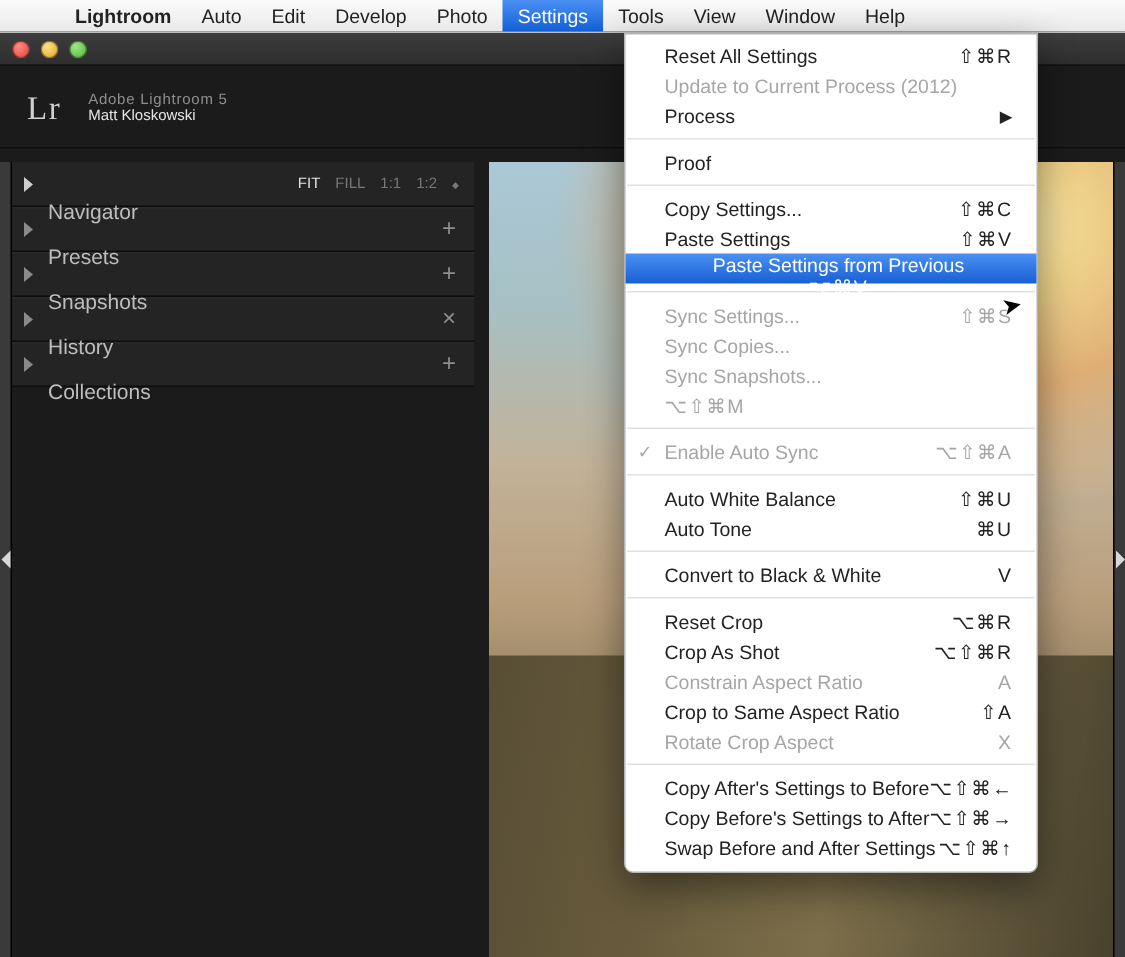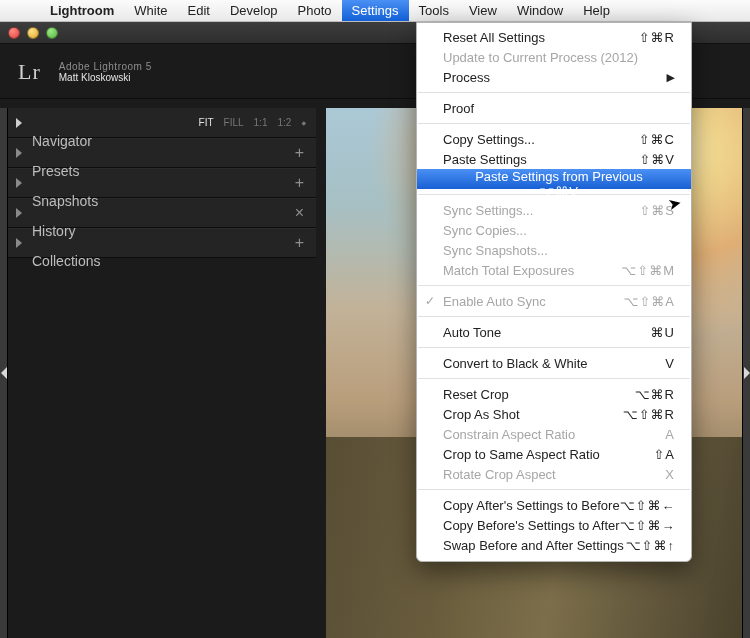--- a/index.html
+++ b/index.html
@@ -56,21 +56,21 @@
   .mrow.sel .sc{color:#fff;}
   .chk{ position:absolute; left:8px; font-size:12px;}
   .cursor{ position:absolute; left:668px; top:194px; z-index:60; font-size:16px; color:#000; transform:rotate(-12deg); text-shadow:0 0 2px #fff, 1px 1px 0 #fff;}
 </style>
 </head>
 <body>
 
 <div class="menubar">
   <span class="apple"></span>
   <span class="mitem bold">Lightroom</span>
-    <span class="mitem">White</span>
+    <span class="mitem">Auto</span>
     <span class="mitem">Edit</span>
     <span class="mitem">Develop</span>
     <span class="mitem">Photo</span>
     <span class="mitem active">Settings</span>
     <span class="mitem">Tools</span>
     <span class="mitem">View</span>
     <span class="mitem">Window</span>
     <span class="mitem">Help</span>
 </div>
 
@@ -178,31 +178,34 @@
     </div>
     <div class="mrow disabled">
       <span class="lab">Sync Copies...</span>
       <span class="sc"></span>
     </div>
     <div class="mrow disabled">
       <span class="lab">Sync Snapshots...</span>
       <span class="sc"></span>
     </div>
     <div class="mrow disabled">
-      <span class="lab">Match Total Exposures</span>
       <span class="sc">⌥⇧⌘M</span>
     </div>
     <div class="msep"></div>
     <div class="mrow disabled">
       <span class="chk">✓</span>
       <span class="lab">Enable Auto Sync</span>
       <span class="sc">⌥⇧⌘A</span>
     </div>
     <div class="msep"></div>
     <div class="mrow">
+      <span class="lab">Auto White Balance</span>
+      <span class="sc">⇧⌘U</span>
+    </div>
+    <div class="mrow">
       <span class="lab">Auto Tone</span>
       <span class="sc">⌘U</span>
     </div>
     <div class="msep"></div>
     <div class="mrow">
       <span class="lab">Convert to Black &amp; White</span>
       <span class="sc">V</span>
     </div>
     <div class="msep"></div>
     <div class="mrow">

